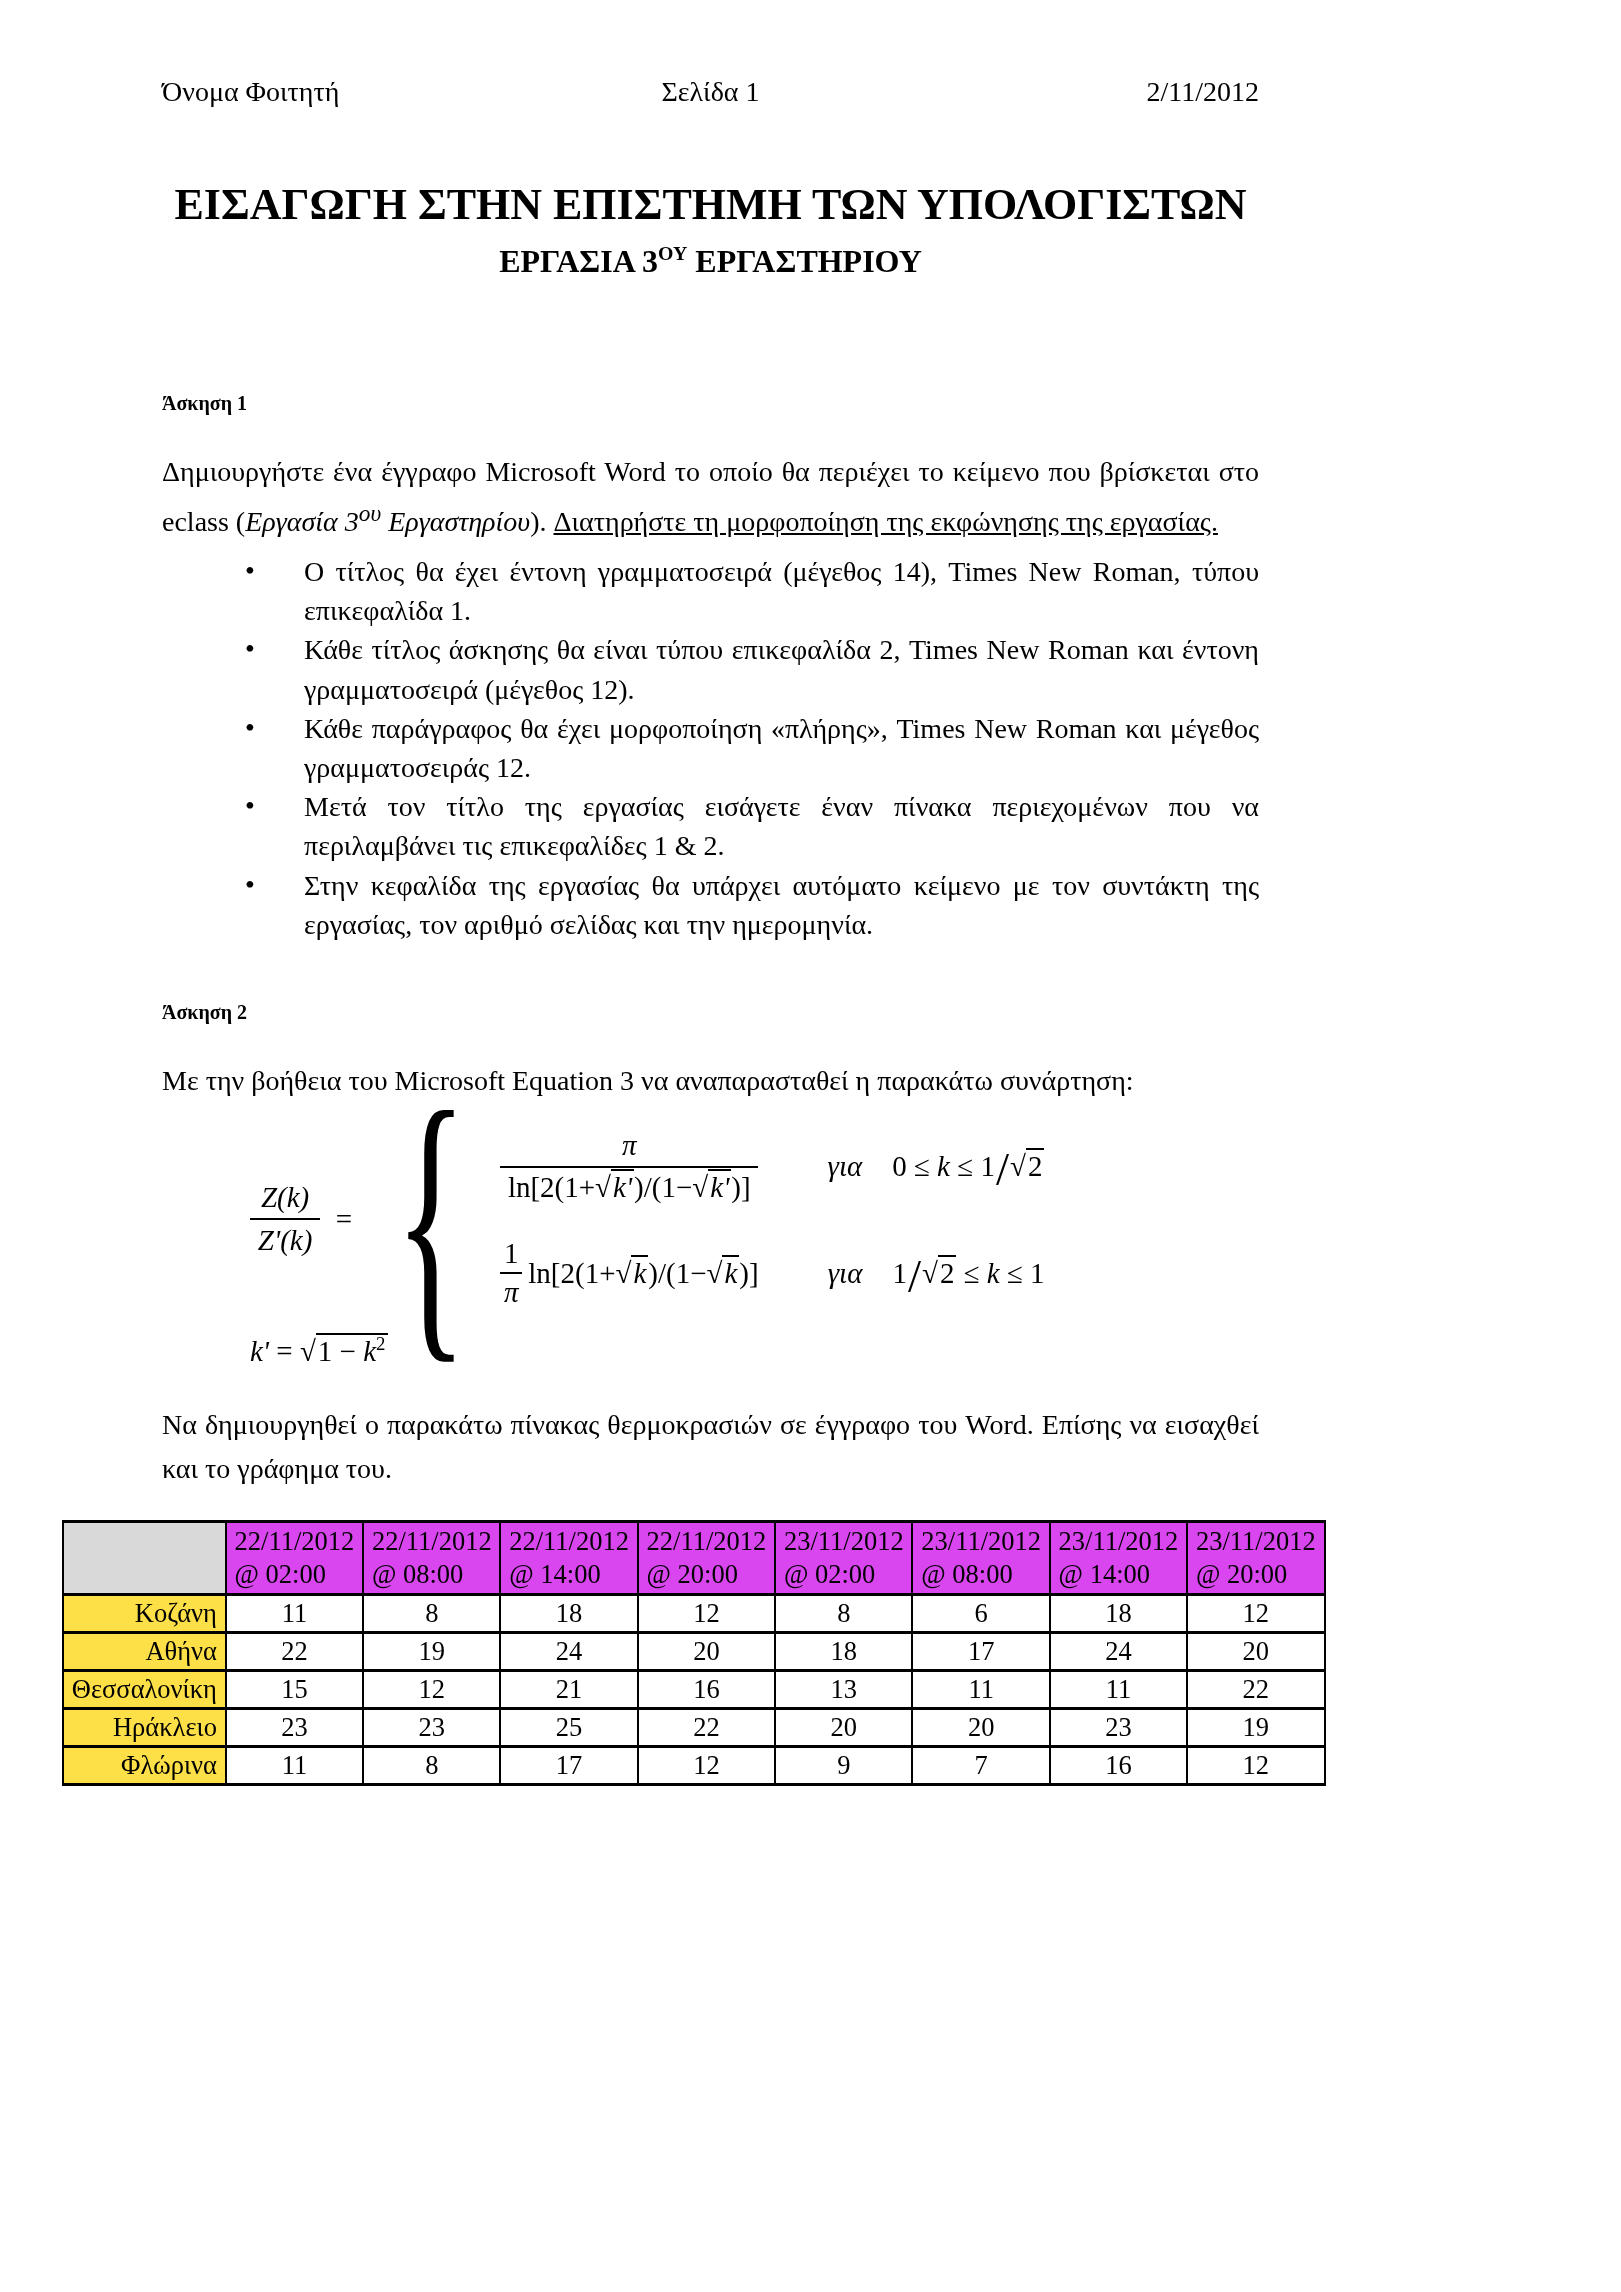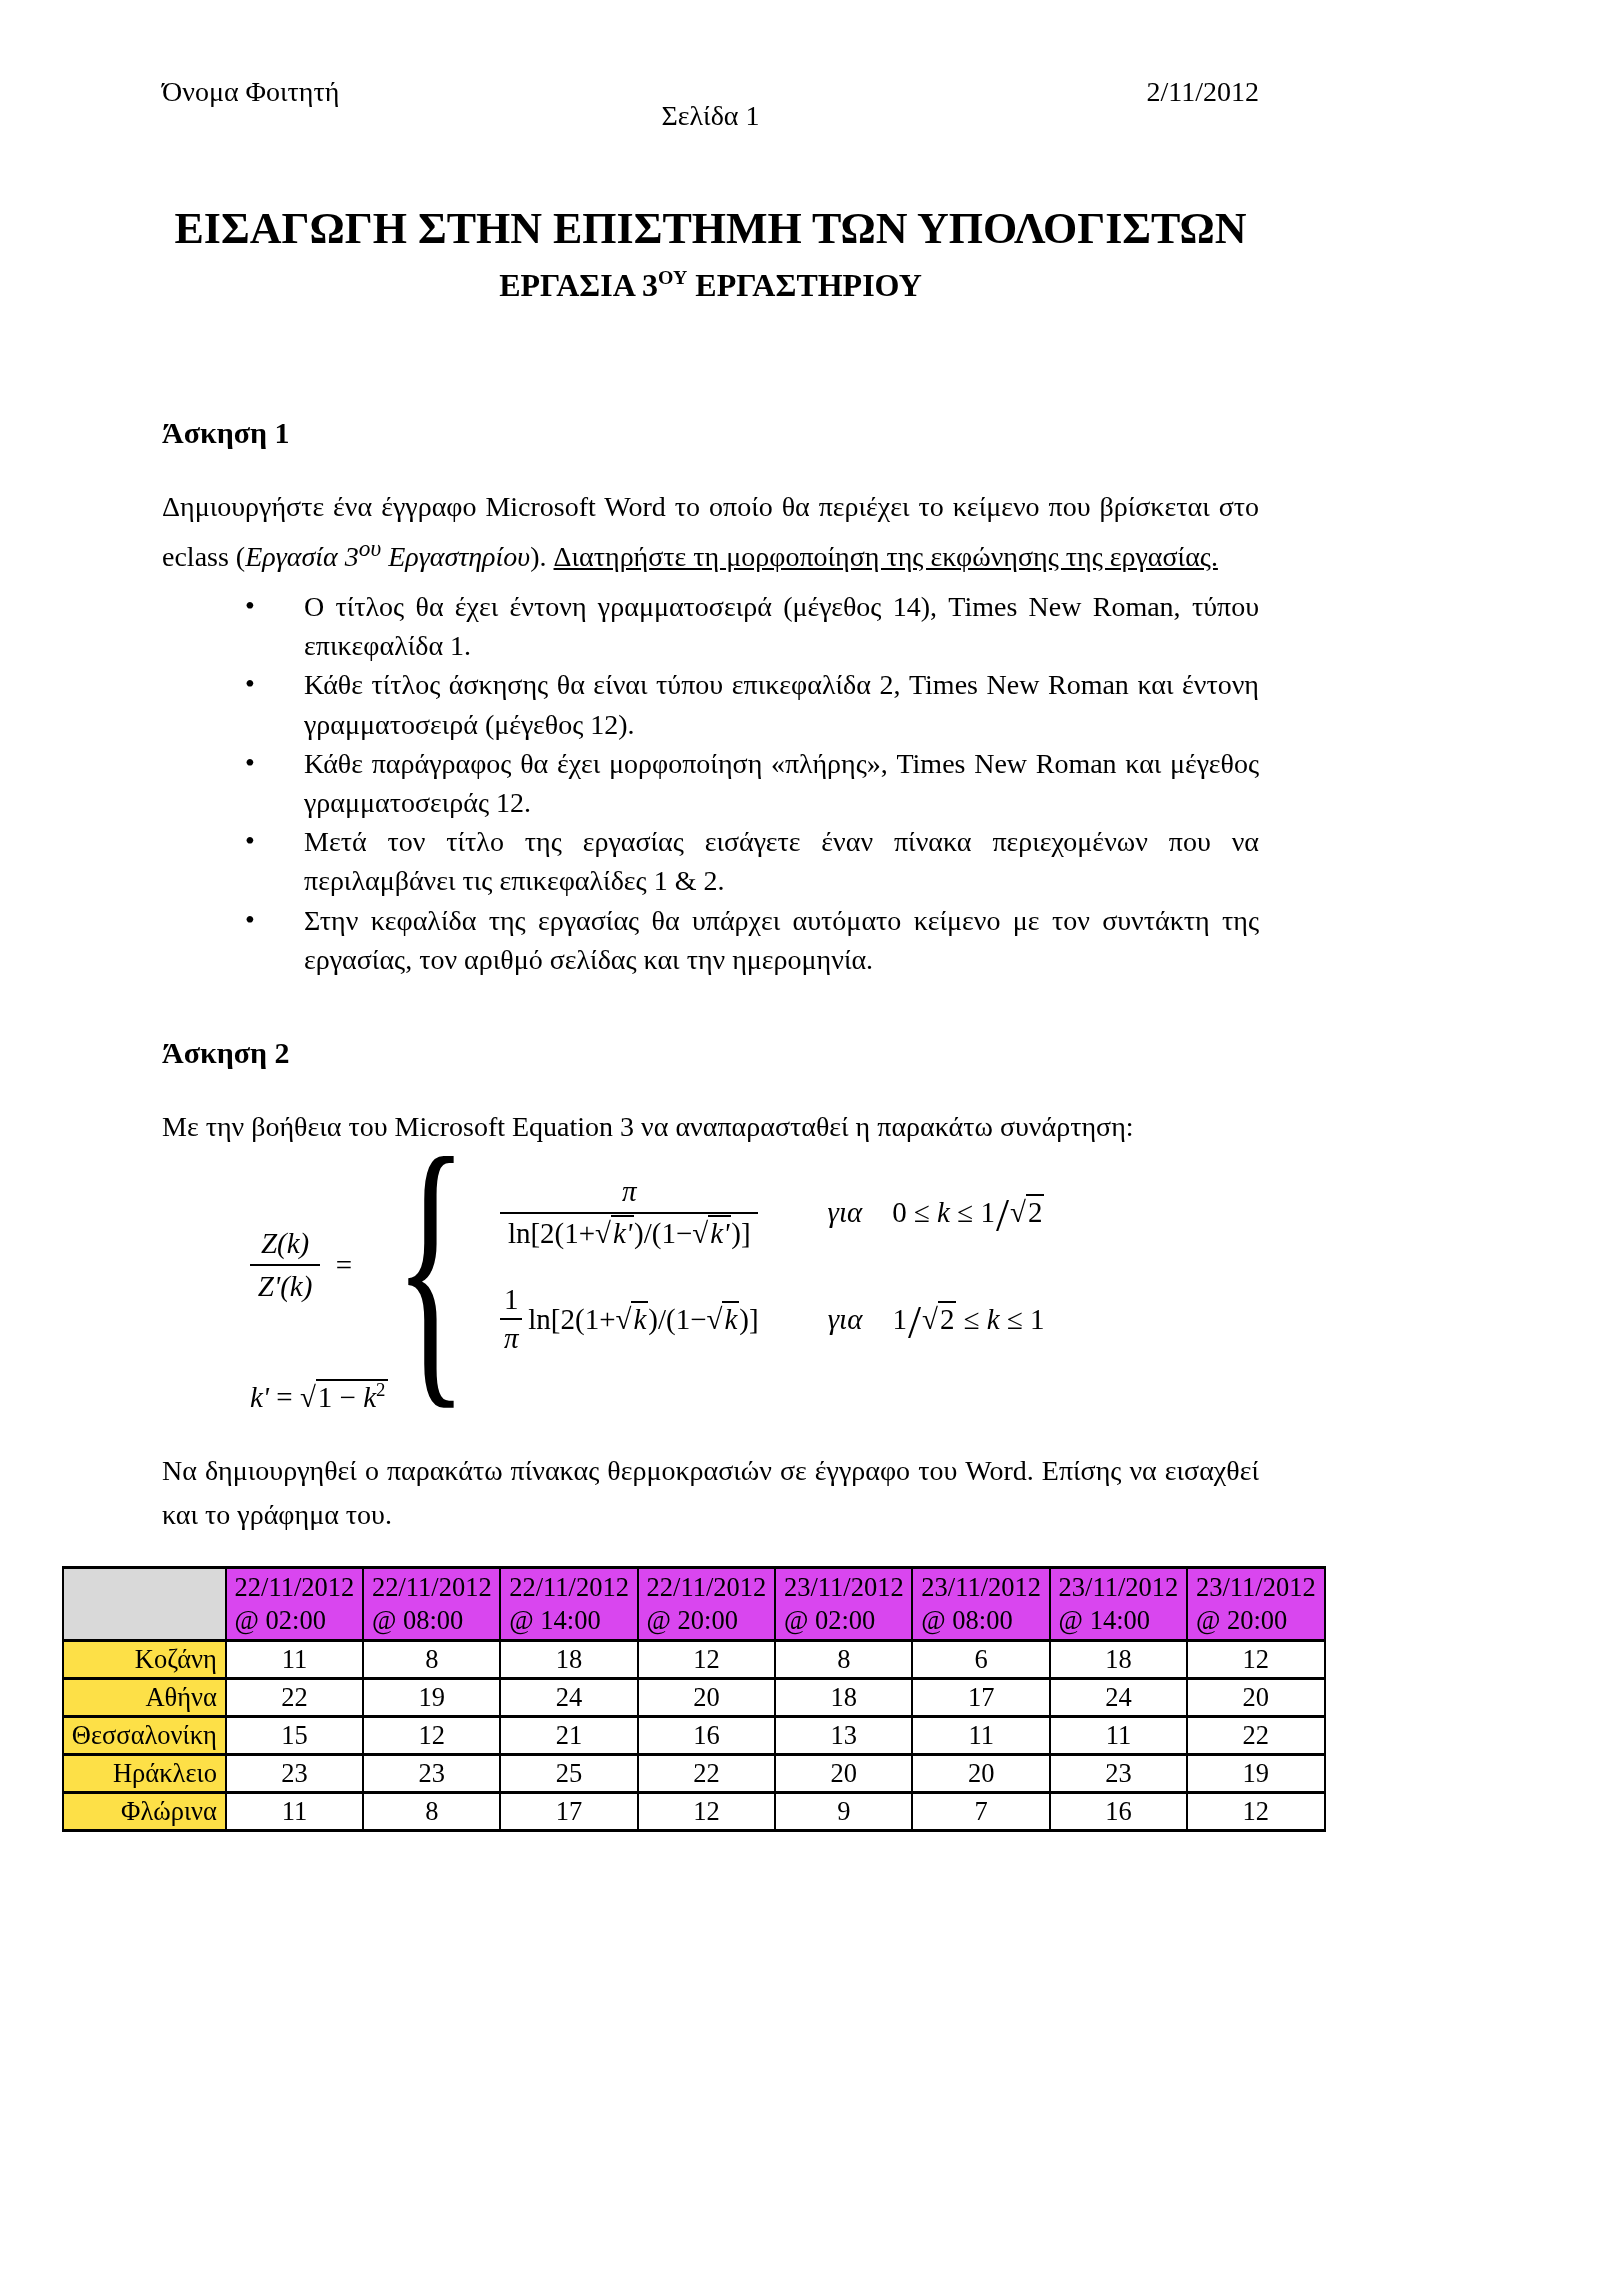--- a/index.html
+++ b/index.html
@@ -6,30 +6,30 @@
   body {
     width: 1621px; height: 2293px;
     background: #ffffff; color: #000000;
     font-family: "Liberation Serif", serif;
     overflow: hidden;
   }
   .page { box-sizing: border-box; width: 1421px; height: 2293px; padding: 76px 162px 0 162px; }
 
   
   .doc-header { display: grid; grid-template-columns: 1fr 1fr 1fr; font-size: 28px; }
-  .dh-center { text-align: center; margin-top: 24px; }
+  .dh-center { text-align: center; }
   .dh-right  { text-align: right; }
 
   
   .title    { margin-top: 71px; text-align: center; font-weight: bold; font-size: 44px; }
   .subtitle { margin-top: 11.8px; text-align: center; font-weight: bold; font-size: 32px; }
   .subtitle sup { font-size: 0.62em; }
 
   
-  .ex-heading { font-weight: bold; font-size: 30px; }
+  .ex-heading { font-weight: bold; font-size: 20px; }
   .mt-ex1 { margin-top: 113px; }
   .mt-ex2 { margin-top: 57px; }
   .mt-ex3 { margin-top: 69px; }
 
   
   .para { margin: 35px 0 0 0; font-size: 28px; line-height: 1.58; text-align: justify; }
   .u  { text-decoration: underline; }
   .em { font-style: italic; }
 
   

